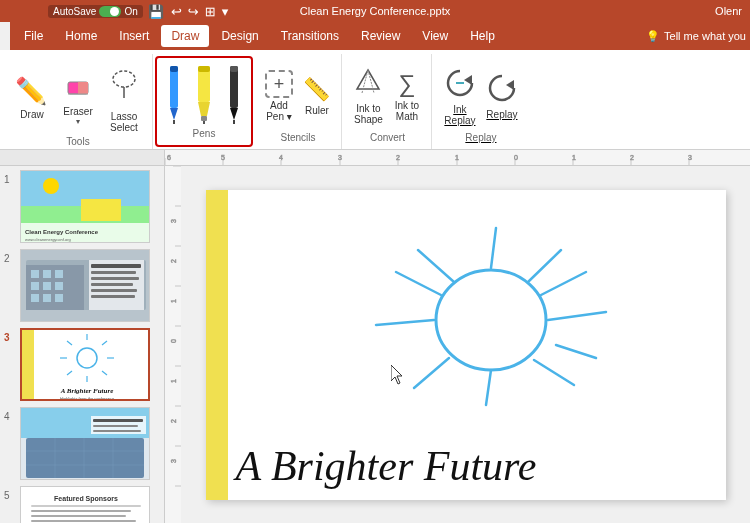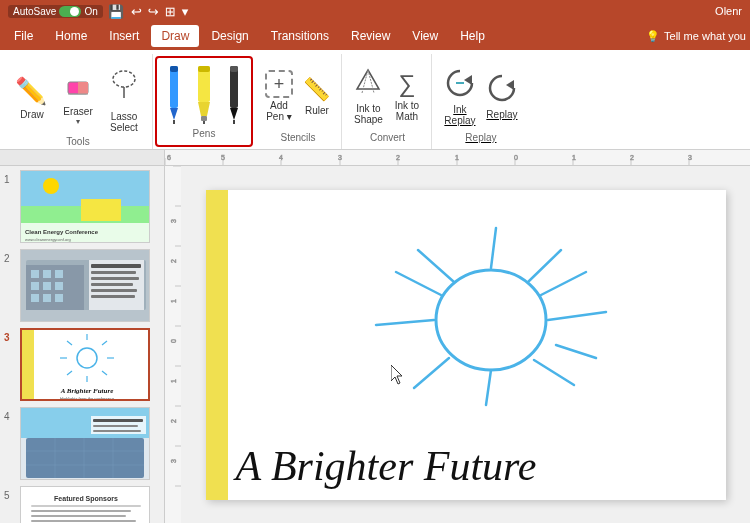--- a/index.html
+++ b/index.html
@@ -12,32 +12,33 @@
       height: 22px;
       display: flex;
       align-items: center;
       justify-content: space-between;
       padding: 0 8px;
       font-size: 11px;
     }
     .title-bar-left { display: flex; align-items: center; gap: 6px; }
     .title-bar-center { position: absolute; left: 50%; transform: translateX(-50%); font-size: 11px; color: white; }
     .title-bar-right { font-size: 11px; color: white; }
-    .autosave { background: #8b3520; border-radius: 3px; padding: 1px 5px; font-size: 10px; display: flex; align-items: flex-start; gap: 3px; }
+    .autosave { background: #8b3520; border-radius: 3px; padding: 1px 5px; font-size: 10px; display: flex; align-items: flex-start; gap: 3px; margin-left: 40px; }
     .autosave-toggle { background: #4caf50; border-radius: 6px; width: 22px; height: 11px; display: inline-block; position: relative; }
     .autosave-toggle::after { content: ''; position: absolute; right: 2px; top: 1px; width: 9px; height: 9px; background: white; border-radius: 50%; }
 
     
     .menu-bar {
       background: #b7472a;
       height: 28px;
       display: flex;
       align-items: center;
       padding: 0 4px;
       gap: 2px;
+      margin-left: 10px;
     }
     .menu-item {
       color: white;
       padding: 4px 10px;
       border-radius: 3px;
       cursor: pointer;
       font-size: 12px;
     }
     .menu-item.active { background: white; color: #b7472a; }
 
@@ -203,20 +204,23 @@
     <span class="autosave">
       <span>AutoSave</span>
       <span class="autosave-toggle"></span>
       <span>On</span>
     </span>
     <span style="color:white;font-size:13px;">💾</span>
     <span style="color:white;font-size:13px;">↩</span>
     <span style="color:white;font-size:13px;">↪</span>
     <span style="color:white;font-size:13px;">⊞</span>
     <span style="color:white;font-size:13px;">▾</span>
+  </div>
+  <div class="title-bar-center">
+    <span>Clean Energy Conference.pptx</span>
   </div>
   <div class="title-bar-right">
     <span>Olenr</span>
   </div>
 </div>
 
 <div class="menu-bar">
   <div class="menu-item">File</div>
   <div class="menu-item">Home</div>
   <div class="menu-item">Insert</div>

